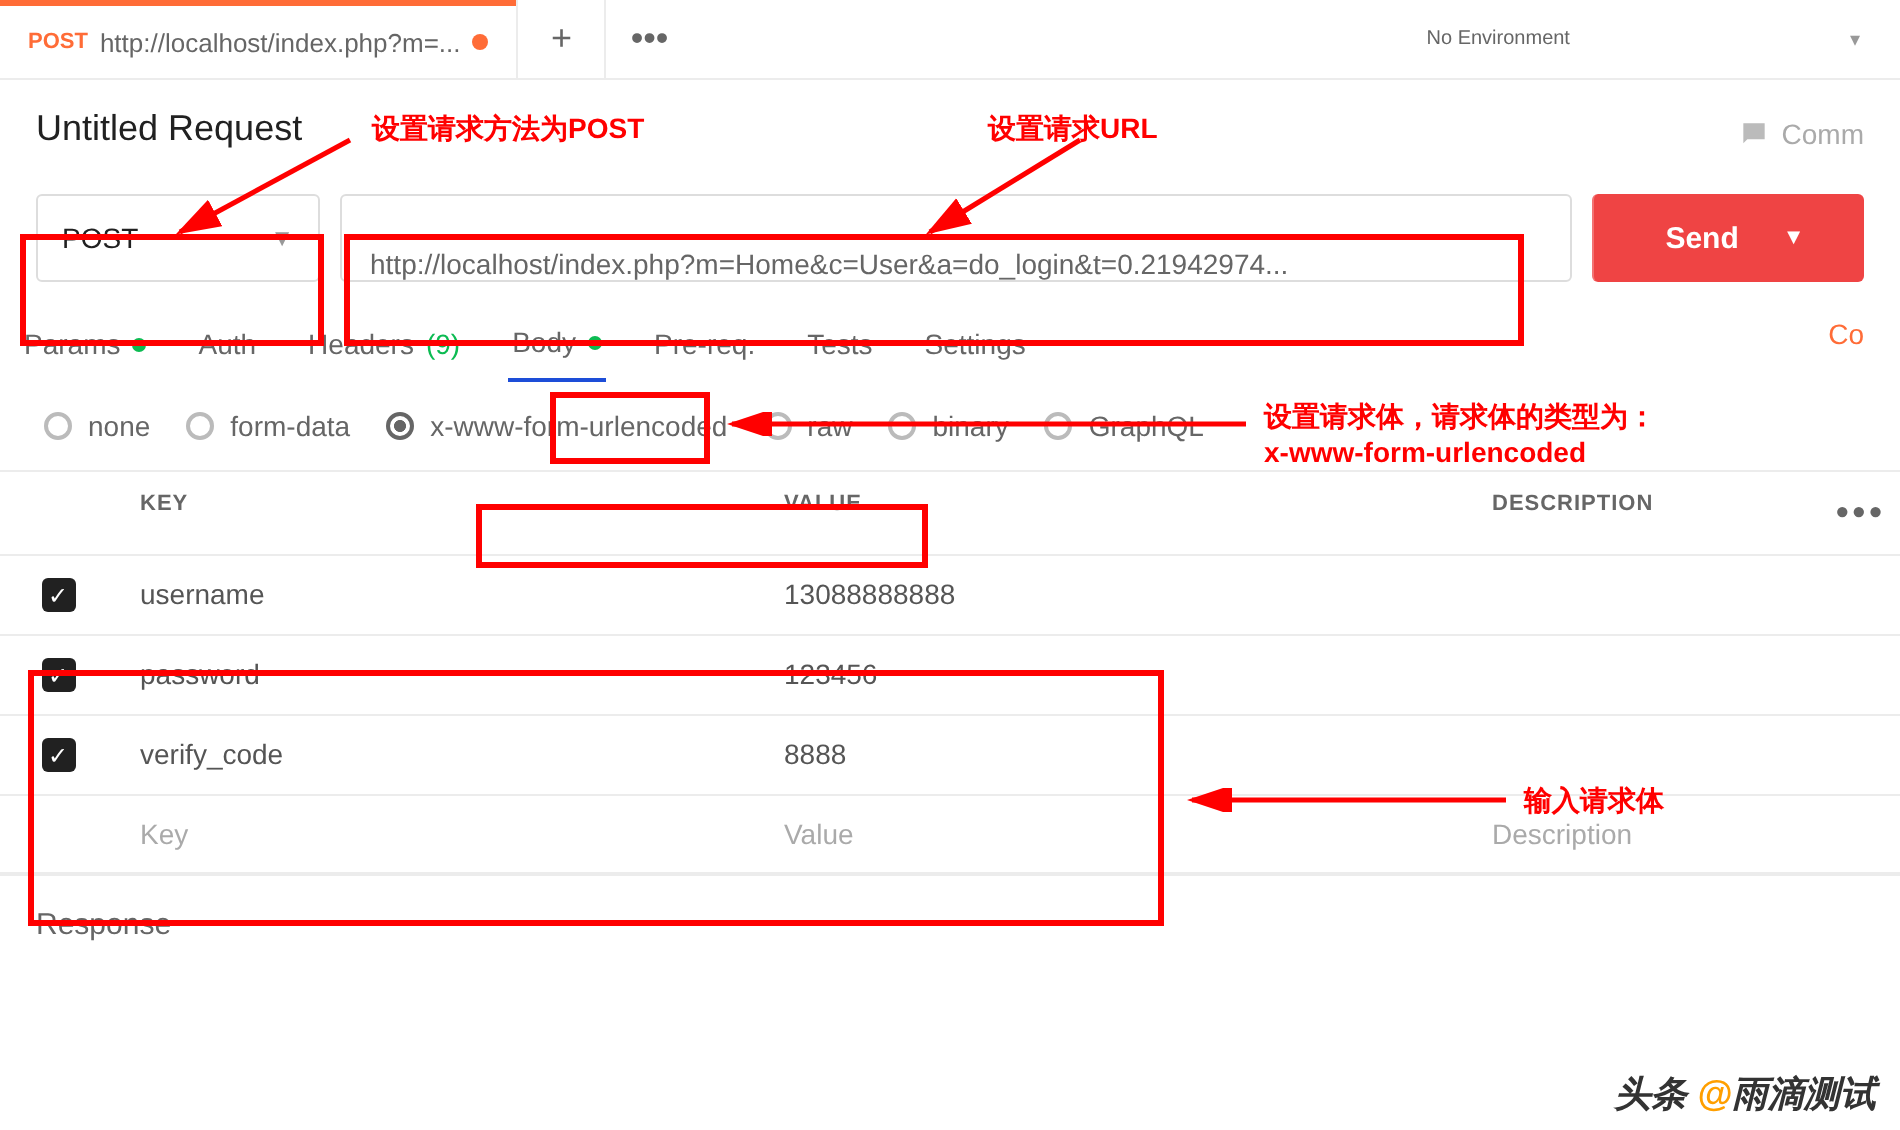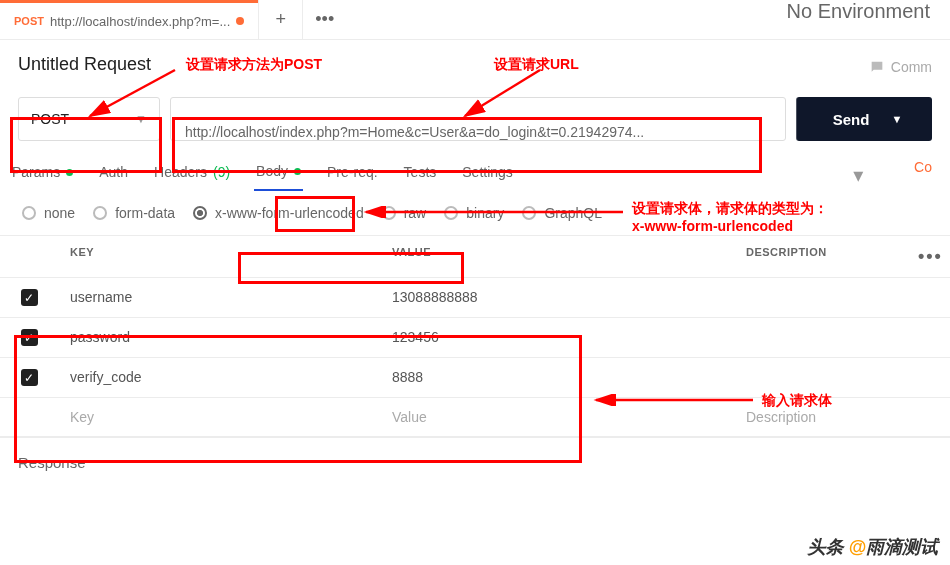--- a/index.html
+++ b/index.html
@@ -5,32 +5,32 @@
 * { box-sizing: border-box; margin: 0; padding: 0; font-family: -apple-system, BlinkMacSystemFont, "Segoe UI", Arial, sans-serif; }
 body { width: 950px; height: 565px; background: #fff; position: relative; overflow: hidden; }
 
 .topbar { display: flex; height: 40px; border-bottom: 1px solid #ececec; }
 .tab { display: flex; align-items: center; padding: 0 14px; border-top: 3px solid #ff6c37; font-size: 13px; gap: 6px; }
 .tab .method { color: #ff6c37; font-weight: 700; font-size: 11px; }
 .tab .name { color: #666; }
 .tab .dot { width: 8px; height: 8px; background: #ff6c37; border-radius: 50%; }
 .tab-actions { display: flex; }
 .tab-btn { width: 44px; display: flex; align-items: center; justify-content: center; color: #666; font-size: 18px; border-left: 1px solid #ececec; cursor: pointer; }
-.env-select { margin-left: auto; display: flex; align-items: center; padding: 0 20px; color: #666; font-size: 20px; gap: 140px; flex-direction: column; }
+.env-select { margin-left: auto; display: flex; align-items: center; padding: 0 20px; color: #666; font-size: 10px; gap: 140px; }
 .env-select .chev { color: #999; }
 
 .title-row { display: flex; align-items: flex-end; padding: 14px 18px 0; }
 .title { font-size: 18px; color: #212121; }
 .comment-btn { margin-left: auto; display: flex; align-items: center; gap: 6px; color: #aaa; font-size: 14px; }
 
 .url-row { display: flex; gap: 10px; padding: 22px 18px 18px; align-items: stretch; }
 .method-select { width: 142px; height: 44px; border: 1px solid #ddd; border-radius: 3px; display: flex; align-items: center; padding: 0 12px; color: #212121; font-size: 14px; justify-content: space-between; }
 .method-select .chev { color: #999; font-size: 12px; }
 .url-input { flex: 1; height: 44px; border: 1px solid #ddd; border-radius: 3px; padding: 0 14px; color: #666; font-size: 14px; display: flex; align-items: flex-end; overflow: hidden; white-space: nowrap; }
-.send-btn { width: 136px; height: 44px; background: #0f172a; color: #fff; border-radius: 3px; display: flex; align-items: center; justify-content: center; font-weight: 600; font-size: 15px; gap: 22px; border-left: 1px solid rgba(255,255,255,.25); }
+.send-btn { width: 136px; height: 44px; background: #ef4444; color: #fff; border-radius: 3px; display: flex; align-items: center; justify-content: center; font-weight: 600; font-size: 15px; gap: 22px; border-left: 1px solid rgba(255,255,255,.25); }
 .send-btn .chev { font-size: 11px; margin-right: -6px; }
 
 .req-tabs { display: flex; gap: 22px; padding: 0 10px; font-size: 14px; color: #666; position: relative; }
 .req-tab { padding: 4px 2px 10px; display: flex; align-items: center; gap: 6px; cursor: pointer; }
 .req-tab.active { border-bottom: 2px solid #1d4ed8; }
 .green-dot { width: 7px; height: 7px; background: #0cbb52; border-radius: 50%; display: inline-block; }
 .headers-count { color: #0cbb52; }
 .co-link { margin-left: auto; color: #ff6c37; padding-right: 8px; }
 
 .body-subtabs { display: flex; gap: 18px; padding: 14px 22px; font-size: 14px; color: #666; align-items: center; }

